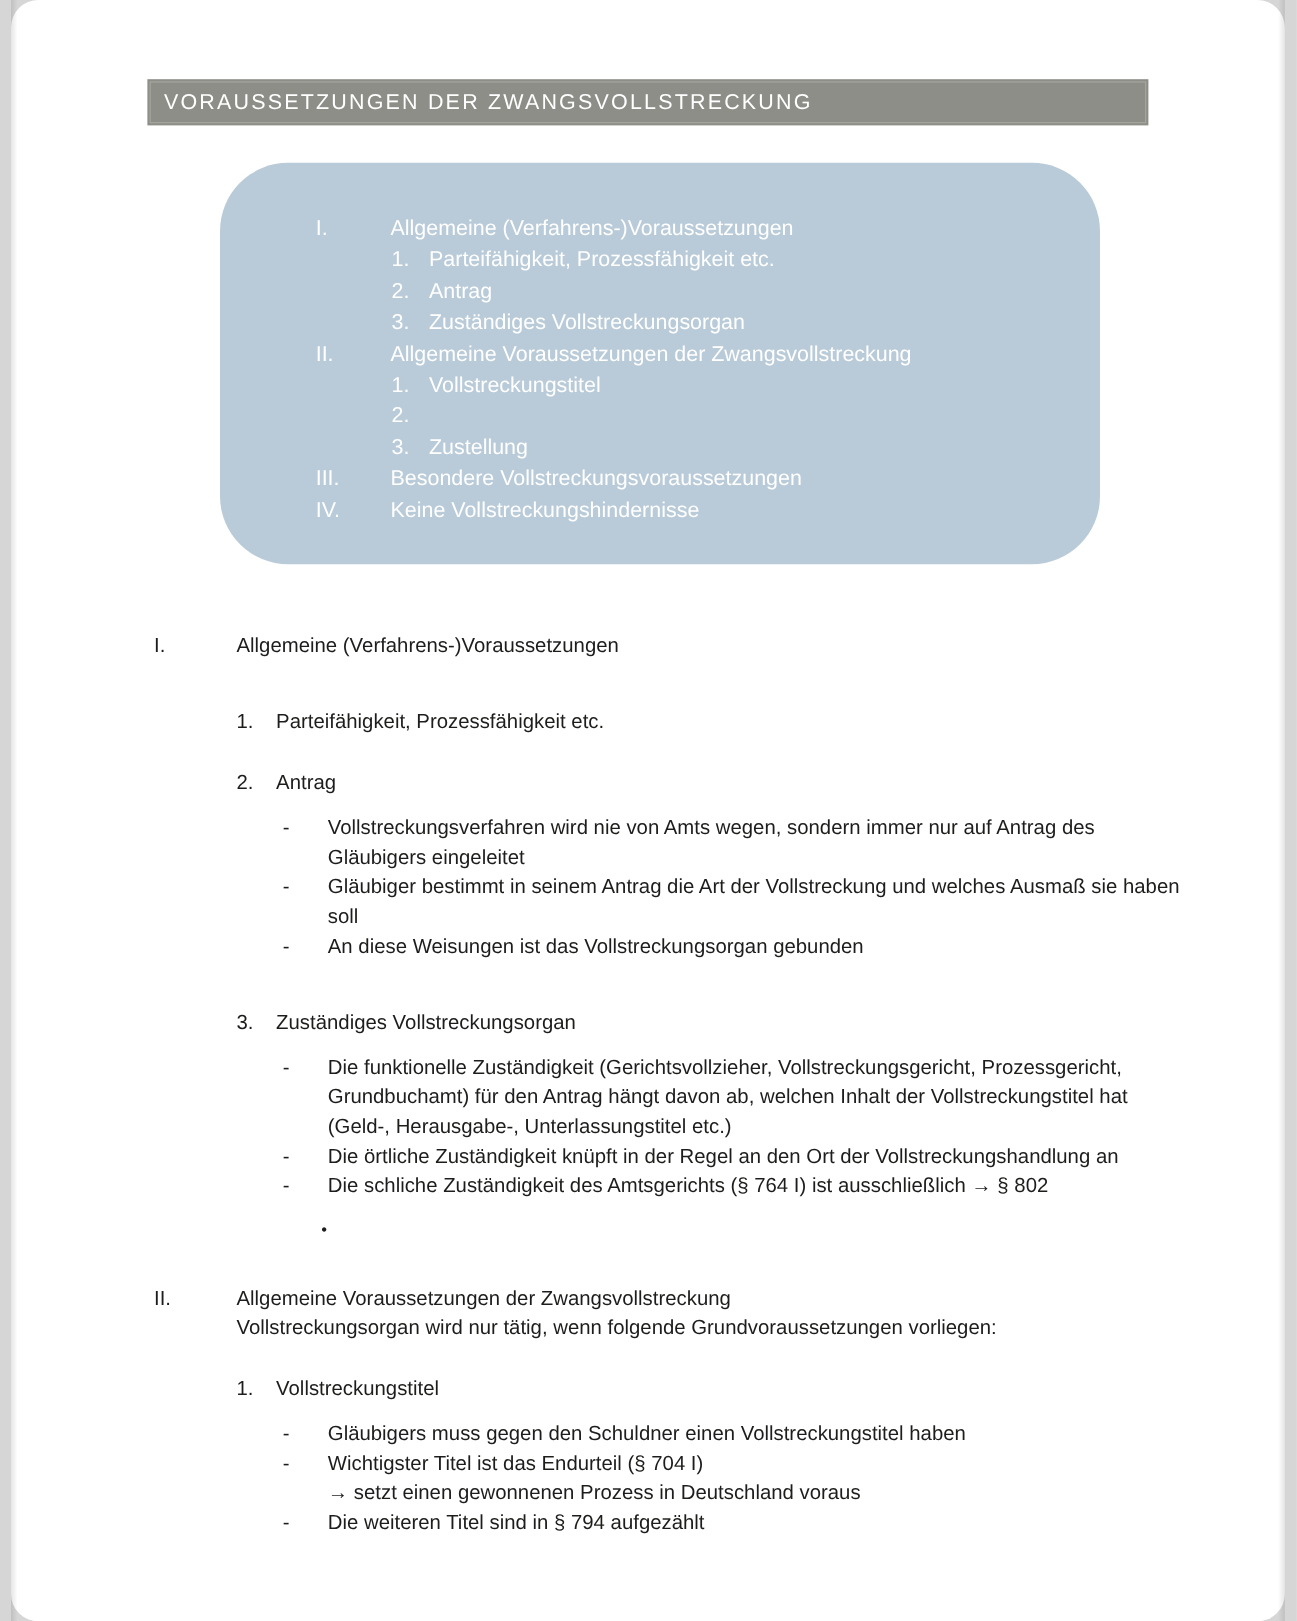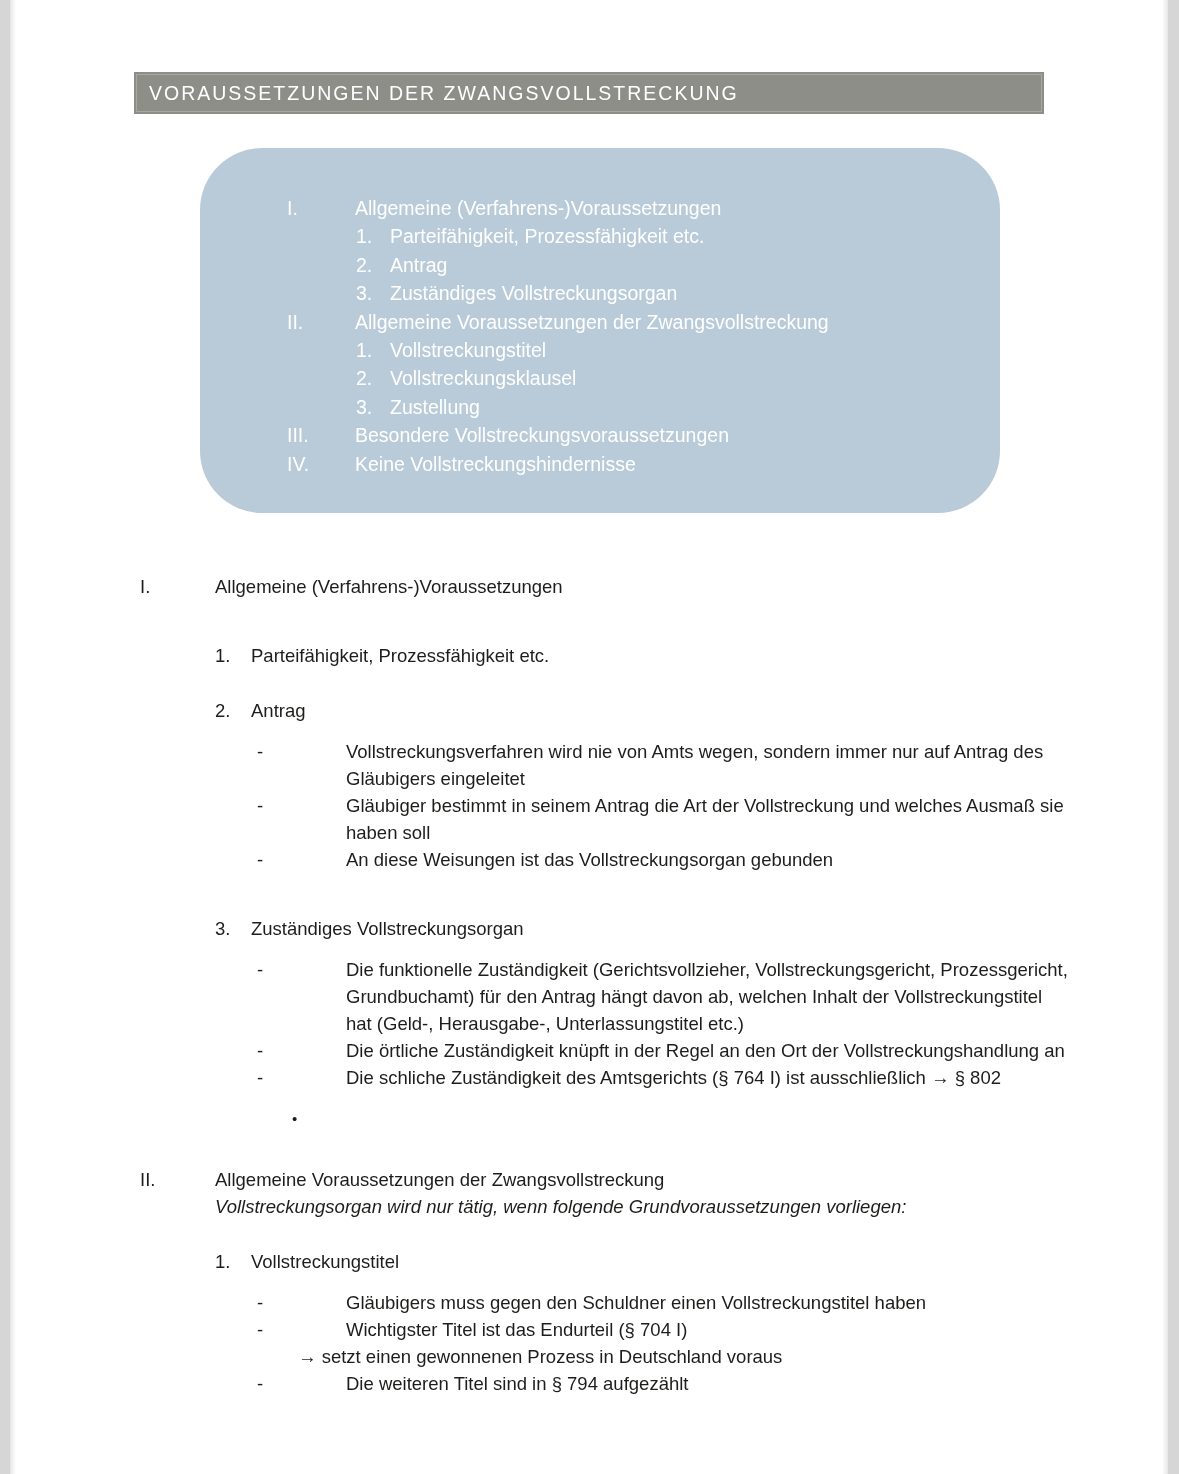--- a/index.html
+++ b/index.html
@@ -17,20 +17,21 @@
   
   #page {
     position: absolute;
     left: 10px;
     top: 0;
     width: 1158px;
     height: 1474px;
     background: #ffffff;
     box-sizing: border-box;
     overflow: hidden;
+    border-radius: 25px;
   }
   .edge-shadow-left {
     position: absolute;
     left: 10px; top: 0;
     width: 6px; height: 1474px;
     background: linear-gradient(to right, rgba(0,0,0,0.10), rgba(0,0,0,0));
     pointer-events: none;
   }
   .edge-shadow-right {
     position: absolute;
@@ -115,40 +116,39 @@
   .roman-row {
     display: flex;
     padding-left: 130px;
     padding-right: 90px;
   }
   .roman-row .marker { width: 75px; flex: 0 0 auto; }
   .roman-row .txt { flex: 1 1 auto; }
   .roman-sub {
     padding-left: 205px;
     padding-right: 90px;
-    font-style: italic;
   }
 
   
   .num-row {
     display: flex;
     padding-left: 205px;
     padding-right: 90px;
   }
   .num-row .marker { width: 36px; flex: 0 0 auto; }
   .num-row .txt { flex: 1 1 auto; }
 
   
   .dash-row {
     display: flex;
     padding-left: 247px;
     padding-right: 95px;
   }
   .dash-row .marker { width: 41px; flex: 0 0 auto; }
-  .dash-row .txt { flex: 1 1 auto; margin-left: 48px; }
+  .dash-row .txt { flex: 1 1 auto; }
   .dash-cont {
     padding-left: 288px;
     padding-right: 41px;
   }
 
   
   .bul-row {
     display: flex;
     padding-left: 282px;
     padding-right: 110px;
@@ -200,21 +200,20 @@
         <span class="txt">Allgemeine Voraussetzungen der Zwangsvollstreckung</span>
       </div>
 
       <div class="ol-row lvl2">
         <span class="marker">1.</span>
         <span class="txt">Vollstreckungstitel</span>
       </div>
 
       <div class="ol-row lvl2">
         <span class="marker">2.</span>
-        <span class="txt">Vollstreckungsklausel</span>
       </div>
 
       <div class="ol-row lvl2">
         <span class="marker">3.</span>
         <span class="txt">Zustellung</span>
       </div>
 
       <div class="ol-row lvl1">
         <span class="marker">III.</span>
         <span class="txt">Besondere Vollstreckungsvoraussetzungen</span>

